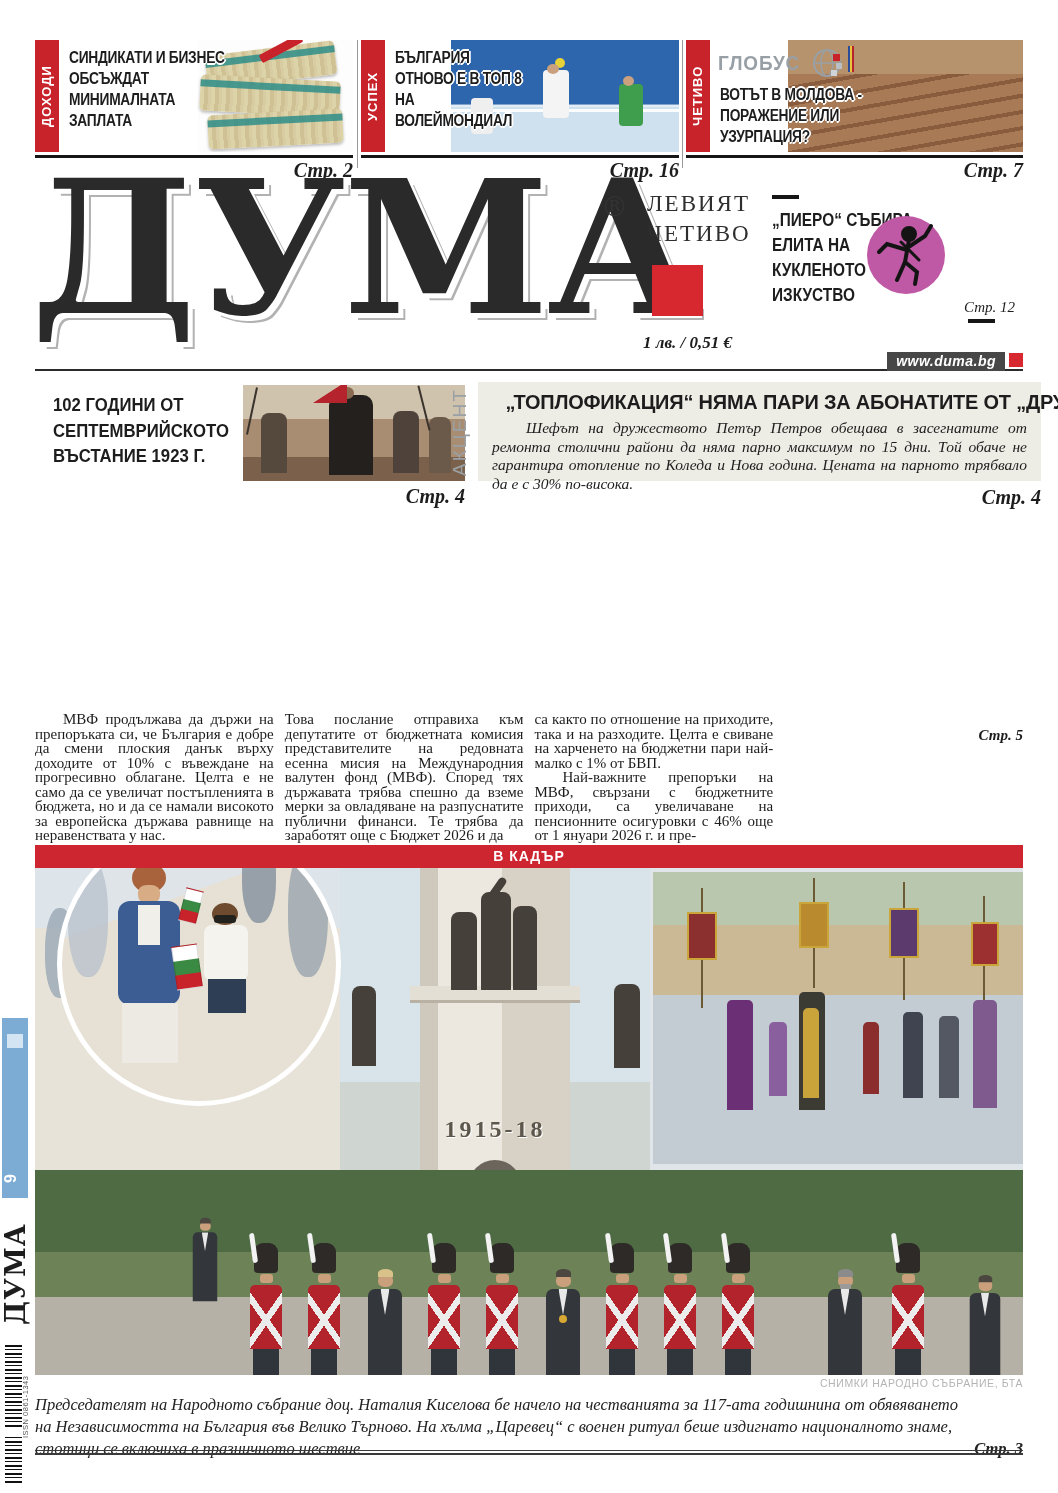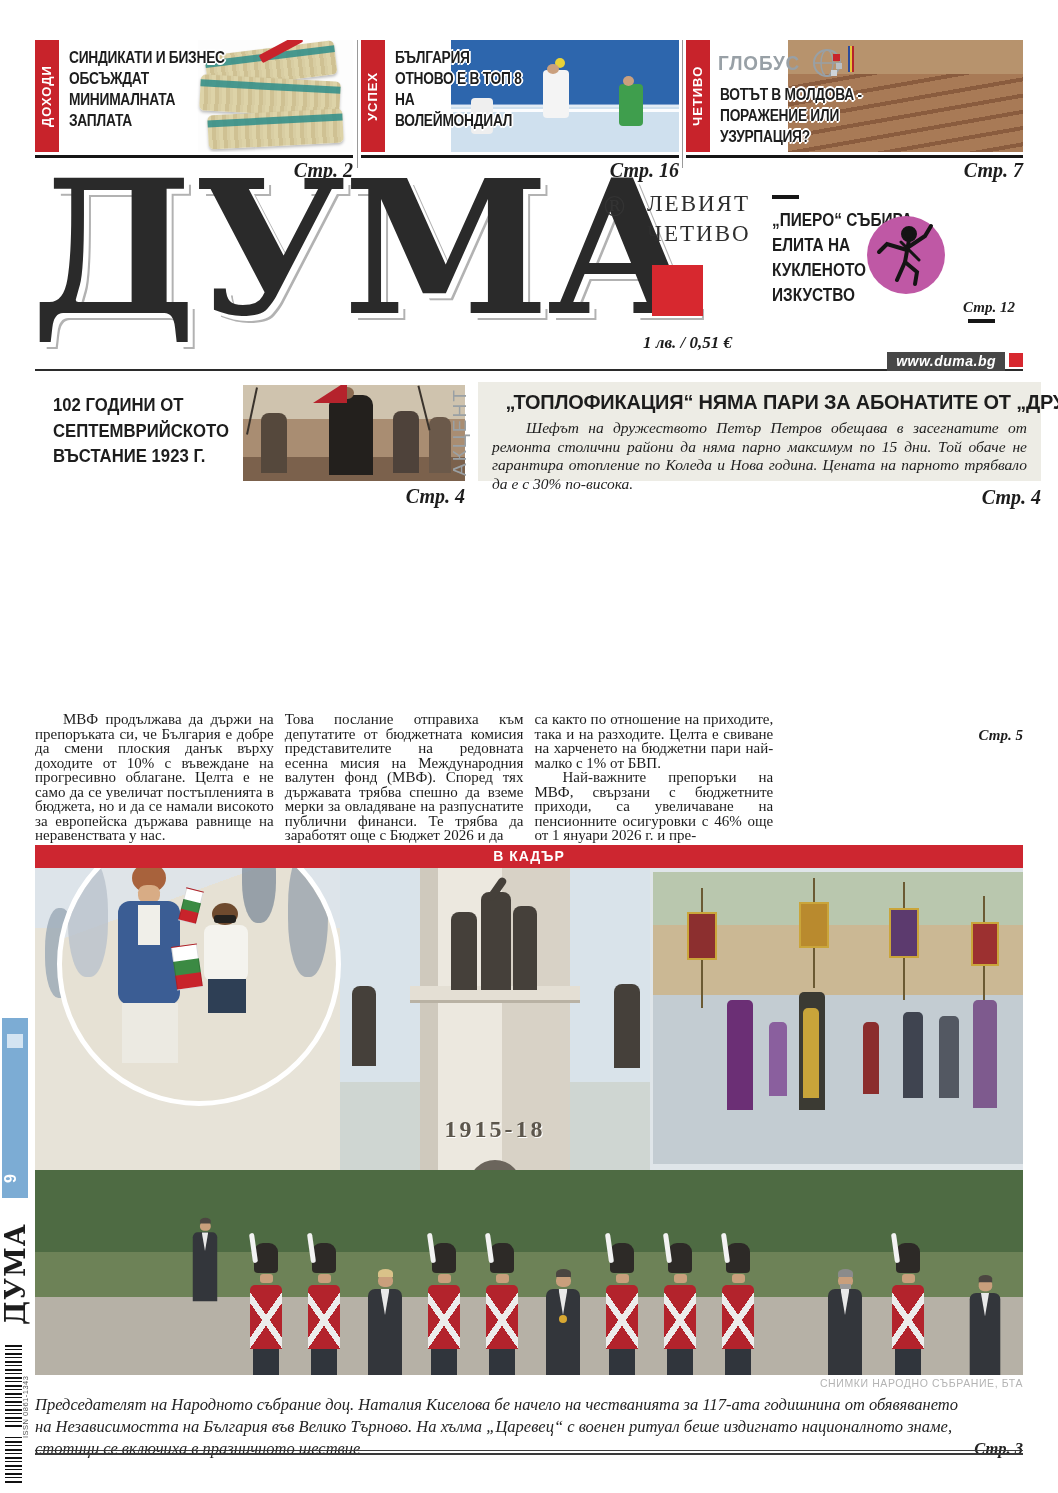--- a/index.html
+++ b/index.html
@@ -44,21 +44,21 @@
              letter-spacing:-2px; color:#2a2a2a; text-shadow:5px 5px 0 #fff, 7px 7px 0 #b2b2b2; }
   .mh-reg { position:absolute; left:566px; top:8px; font-size:27px; color:#333; font-family:"DejaVu Serif", serif; }
   .mh-tagline { position:absolute; left:612px; top:6px; font-family:"Liberation Serif", serif; font-size:23px; letter-spacing:2px; color:#2e2e2e; line-height:1.3; }
   .mh-dot { position:absolute; left:617px; top:82px; width:51px; height:51px; background:#d7282f; }
   .mh-price { position:absolute; left:608px; top:150px; font-family:"Liberation Serif", serif; font-style:italic; font-weight:bold; font-size:17px; }
   .promo-dash1 { position:absolute; left:737px; top:12px; width:27px; height:4px; background:#161616; }
   .promo-dash2 { position:absolute; right:28px; top:136px; width:27px; height:4px; background:#161616; }
   .promo-title { position:absolute; left:737px; top:25px; width:160px; font-weight:bold; font-size:17.5px; line-height:25px;
                  transform:scaleX(.88); transform-origin:left top; text-transform:uppercase; }
   .promo-circle { position:absolute; left:832px; top:33px; width:78px; height:78px; border-radius:50%; background:#bf58a5; }
-  .promo-page { position:absolute; right:8px; top:116px; font-family:"Liberation Serif", serif; font-style:italic; font-weight:bold; font-size:15px; }
+  .promo-page { position:absolute; right:8px; top:116px; font-family:"Liberation Serif", serif; font-style:italic; font-weight:normal; font-size:15px; }
   .dateline { position:absolute; left:2px; top:155px; display:flex; gap:36px; align-items:center; color:#8f8f8f; font-size:12.5px; letter-spacing:1px; }
   .dl-item { display:flex; align-items:center; gap:7px; }
   .dl-sq { display:inline-block; width:9px; height:9px; background:#d7282f; }
   .dl-red { color:#c8232b; font-weight:bold; }
   .mh-rule { position:absolute; left:0; right:0; top:186px; height:2px; background:#2b2b2b; }
   .website { position:absolute; right:18px; top:169px; background:#474747; color:#fff; font-style:italic; font-weight:bold; font-size:14px; padding:1px 9px 2px; letter-spacing:.5px; }
   .web-sq { position:absolute; right:0; top:170px; width:14px; height:14px; background:#d7282f; }
 
   
   .accent { position:absolute; left:53px; top:382px; width:988px; height:125px; }

